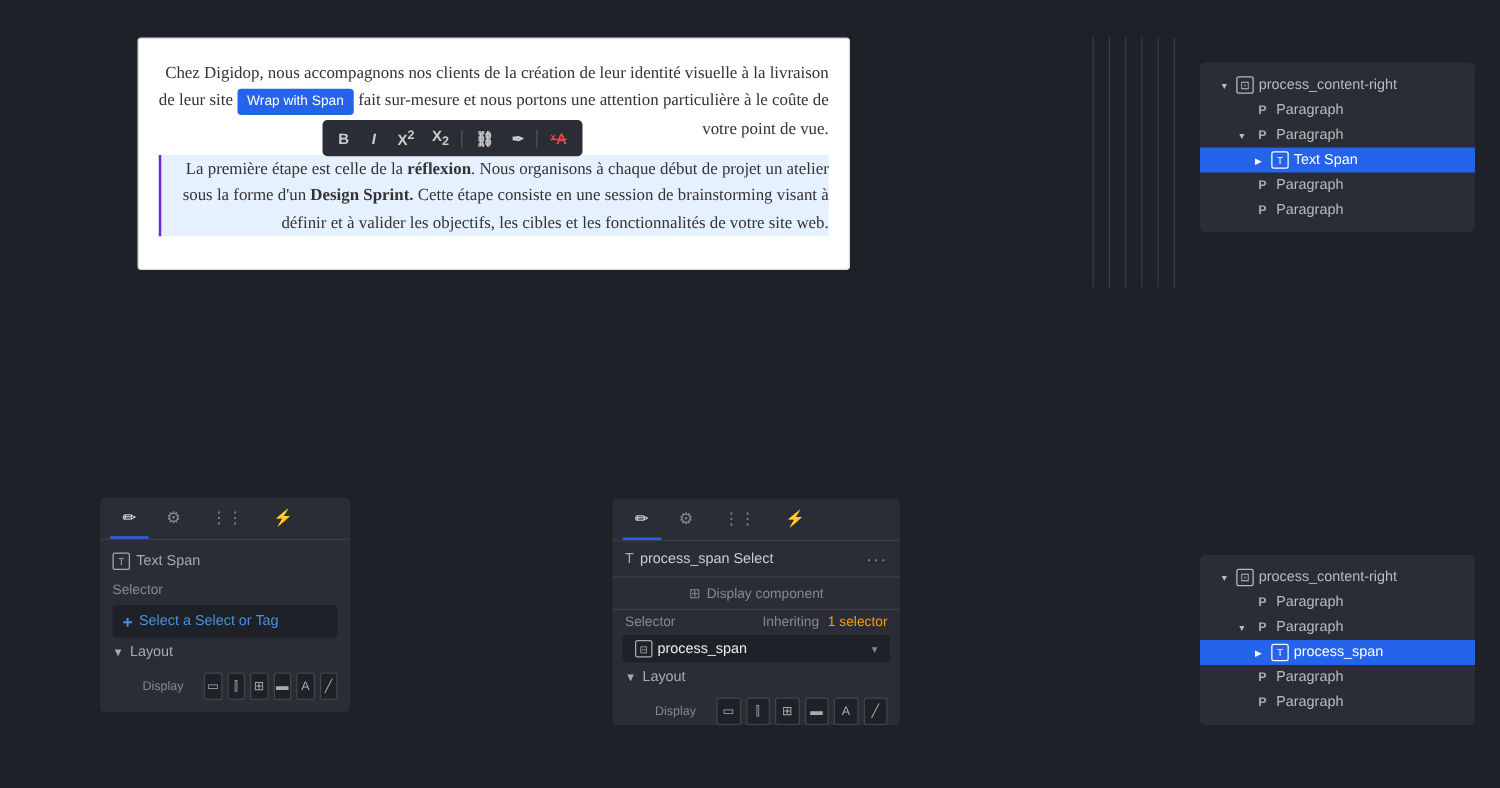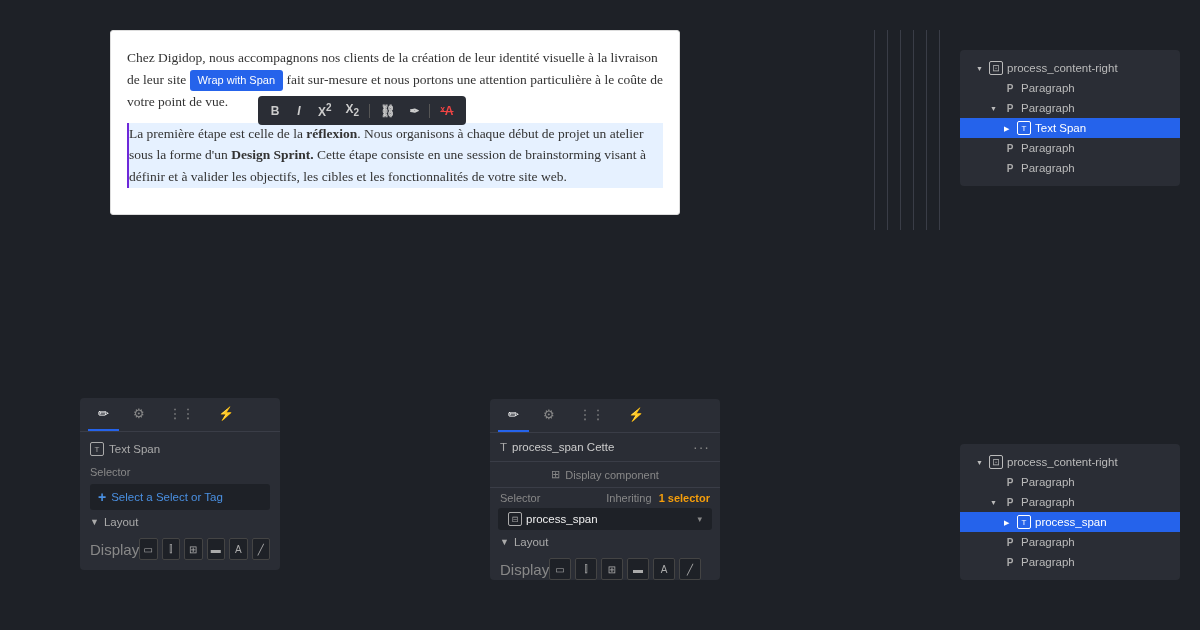--- a/index.html
+++ b/index.html
@@ -17,20 +17,21 @@
     
     .editor-panel {
       position: absolute;
       top: 30px;
       left: 110px;
       width: 570px;
       background: #fff;
       border: 1px solid #ddd;
       border-radius: 3px;
       padding: 16px;
+      text-align: right;
     }
     .editor-content {
       font-size: 13.5px;
       color: #333;
       line-height: 1.6;
       font-family: Georgia, serif;
     }
     .editor-content p { margin-bottom: 10px; }
     .wrap-with-span-btn {
       display: inline-block;
@@ -197,24 +198,25 @@
       padding: 6px 0;
       cursor: pointer;
     }
     .display-row {
       display: flex;
       align-items: center;
       gap: 4px;
       margin-top: 4px;
     }
     .display-label {
-      font-size: 15px;
+      font-size: 10px;
       color: #888;
       width: 45px;
       flex-shrink: 0;
+      margin-left: 24px;
     }
     .display-btn {
       width: 22px; height: 22px;
       background: #1e2127;
       border: 1px solid #444;
       border-radius: 2px;
       display: flex; align-items: center; justify-content: center;
       cursor: pointer;
       color: #aaa;
       font-size: 10px;
@@ -454,35 +456,35 @@
   <div class="panel-tabs">
     <div class="panel-tab active">✏</div>
     <div class="panel-tab">⚙</div>
     <div class="panel-tab">⋮⋮</div>
     <div class="panel-tab">⚡</div>
   </div>
 
   <div class="center-panel-header">
     <div class="center-panel-title">
       <span class="tf-small" style="border-color:#aaa;color:#aaa;">T</span>
-      <span>process_span Cette</span>
+      <span>process_span Select</span>
     </div>
     <button class="more-btn">···</button>
   </div>
 
   <button class="create-component-btn">
     <span>⊞</span>
     <span>Display component</span>
   </button>
 
   <div class="inheriting-row">
     <span>Selector</span>
     <span>
       <span>Inheriting</span>
-      <span class="inheriting-link" style="margin-left:4px;font-weight:bold;">1 selector</span>
+      <span class="inheriting-link" style="margin-left:4px;">1 selector</span>
     </span>
   </div>
 
   <div class="selector-row-with-dropdown">
     <span class="selector-tag-icon">⊟</span>
     <span class="selector-value">process_span</span>
     <span class="dropdown-arrow">▾</span>
   </div>
 
 

